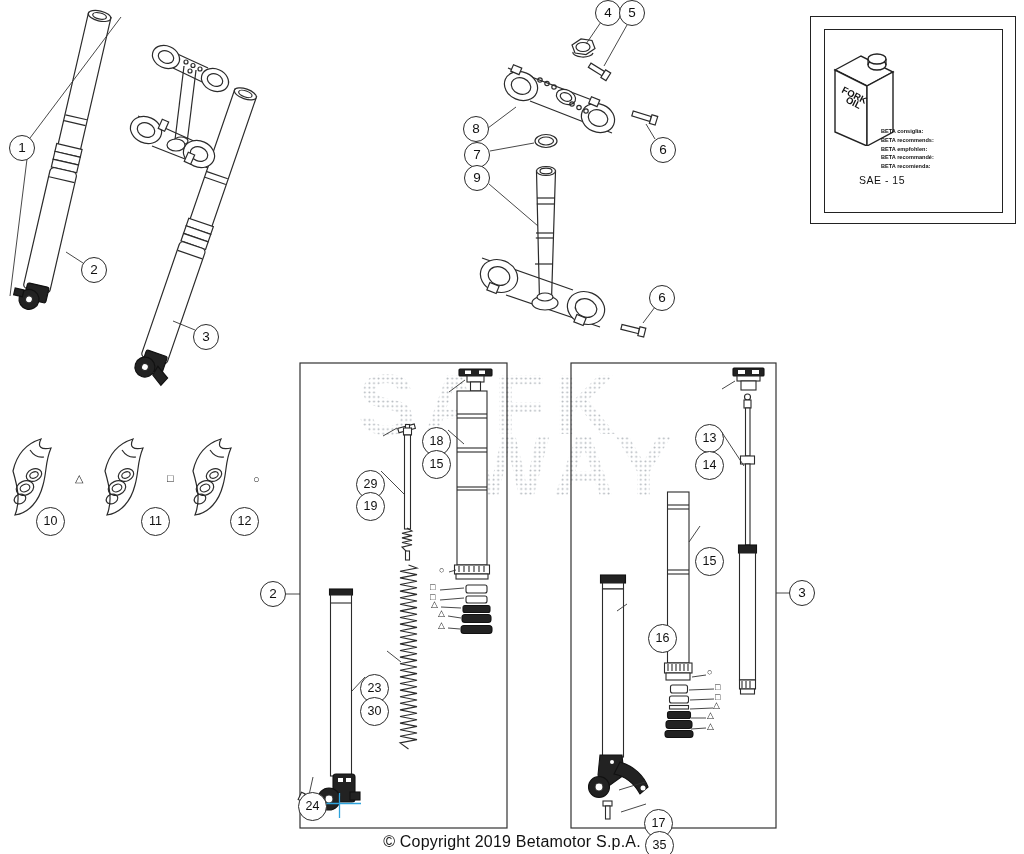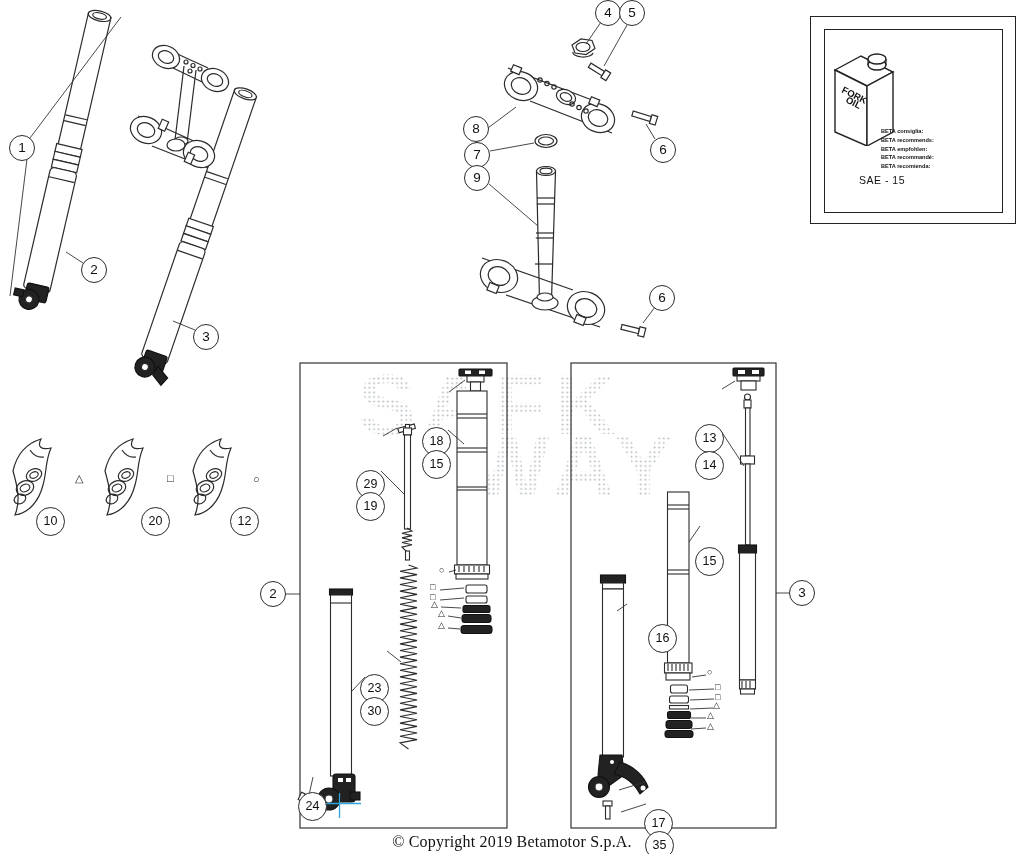--- a/index.html
+++ b/index.html
@@ -18,21 +18,21 @@
   .oilbox{position:absolute;left:810px;top:16px;width:206px;height:208px;
           border:1.6px solid #222;box-sizing:border-box;background:#fff;z-index:4;}
   .oilbox-inner{position:absolute;left:13px;top:12px;right:12px;bottom:10px;
                 border:1.2px solid #222;}
   .oil-names{position:absolute;left:64px;top:17px;font-size:8.3px;line-height:10.3px;white-space:nowrap;}
   .oil-reco{position:absolute;left:56px;top:97px;font-size:5.6px;font-weight:bold;line-height:8.8px;white-space:nowrap;}
   .oil-grade{position:absolute;left:34px;top:144px;font-size:10.5px;letter-spacing:.5px;}
   .oilcan{position:absolute;left:4px;top:6px;}
   
   .footer{position:absolute;left:0;top:833px;width:100%;text-align:center;
-          font-size:16px;color:#111;letter-spacing:.2px;font-family:Liberation Serif, serif;}
+          font-size:16px;color:#111;letter-spacing:.2px;}
 </style>
 </head>
 <body>
 
 <div class="stage">
 
   <svg width="1024" height="854" viewBox="0 0 1024 854" style="position:absolute;left:0;top:0">
     <defs>
       <pattern id="wmdots" width="4.6" height="4.6" patternUnits="userSpaceOnUse">
         <circle cx="1.4" cy="1.4" r="1" fill="#aab0b6"></circle>
@@ -369,21 +369,21 @@
   <div class="co" style="left:464px;top:165px">
       <span>9</span>
     </div>
   <div class="co" style="left:649px;top:285px">
       <span>6</span>
     </div>
   <div class="co co2" style="left:36px;top:464px">
       <span>10</span>
     </div>
   <div class="co co2" style="left:141px;top:464px">
-      <span>20</span>
+      <span>11</span>
     </div>
   <div class="co co2" style="left:230px;top:464px">
       <span>12</span>
     </div>
   <div class="co co2" style="left:695px;top:381px">
       <span>13</span>
     </div>
   <div class="co co2" style="left:695px;top:408px">
       <span>14</span>
     </div>

